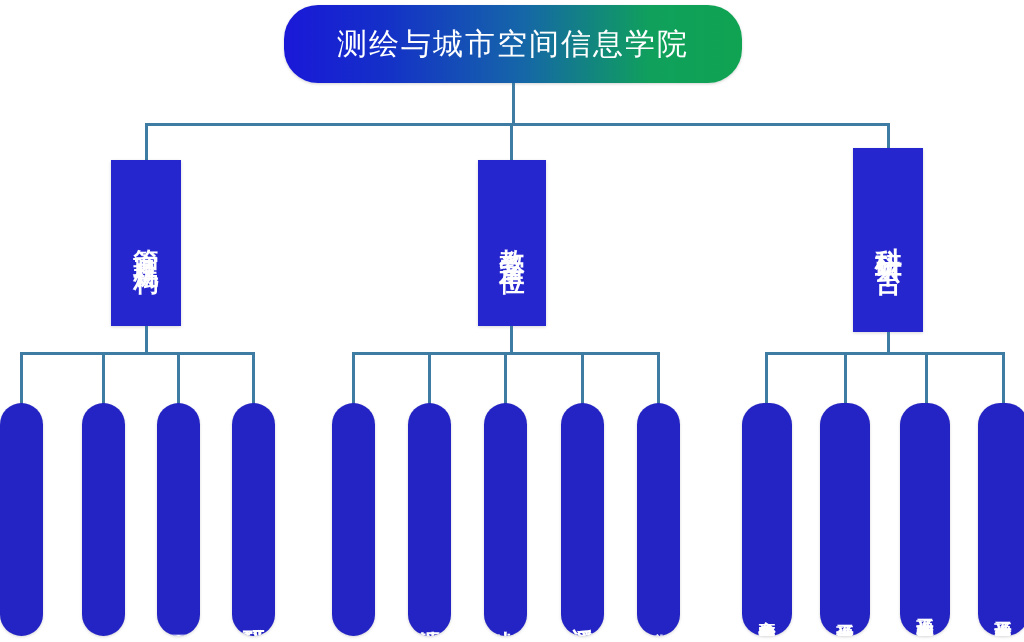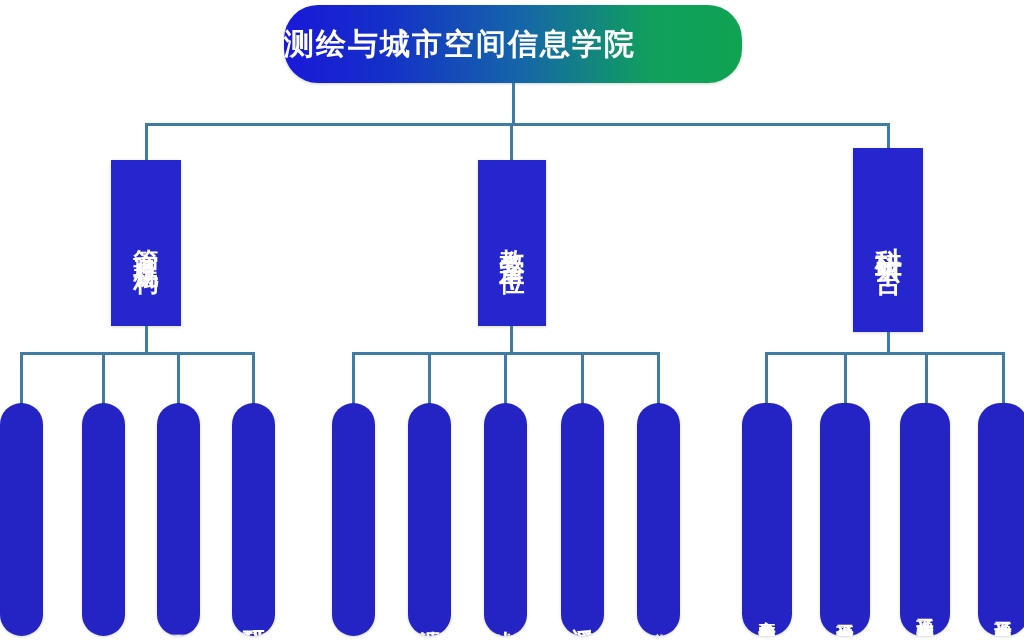--- a/index.html
+++ b/index.html
@@ -12,25 +12,25 @@
   #chart{position:relative;width:1024px;height:642px;}
 
   
   .conn{position:absolute;background:#3f7ca3;}
   .conn.v{width:3px;}
   .conn.h{height:3px;}
 
   
   .root{
     position:absolute;
-    display:flex;align-items:center;justify-content:flex-start;
+    display:flex;align-items:center;justify-content:center;
     background:linear-gradient(90deg,#1a18d8 0%,#1430c8 22%,#1566a8 52%,#10a05c 80%,#0fa352 100%);
     border-radius:34px;
     color:#ffffff;
-    font-weight:bold;
+    font-weight:normal;
     letter-spacing:2px;
     box-shadow:0 1px 3px rgba(0,0,0,.18);
   }
 
   
   .l2{
     position:absolute;
     background:#2626cf;
     color:#fff;
     font-weight:bold;

